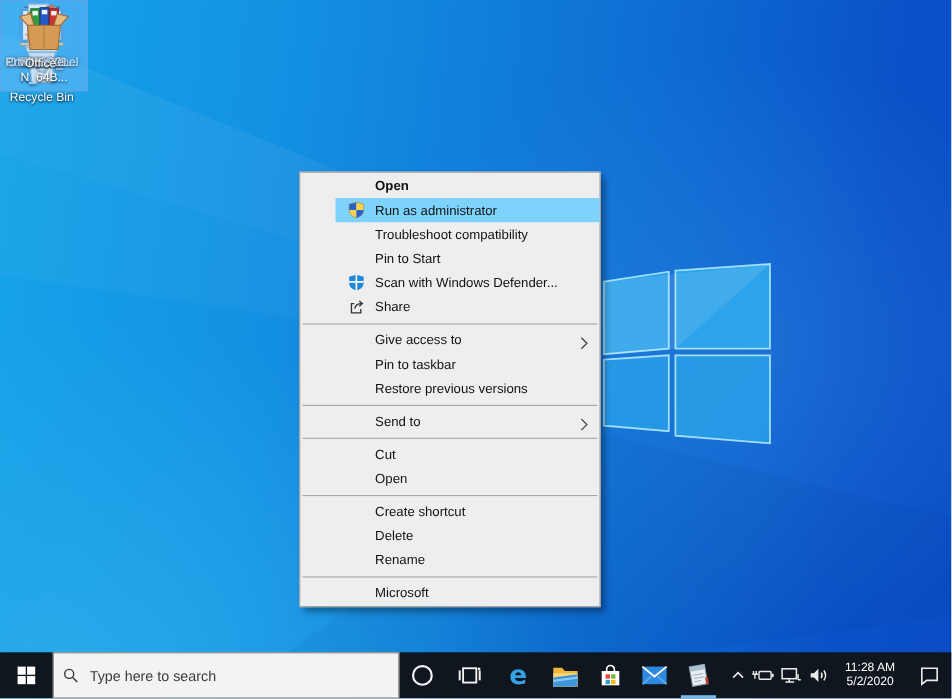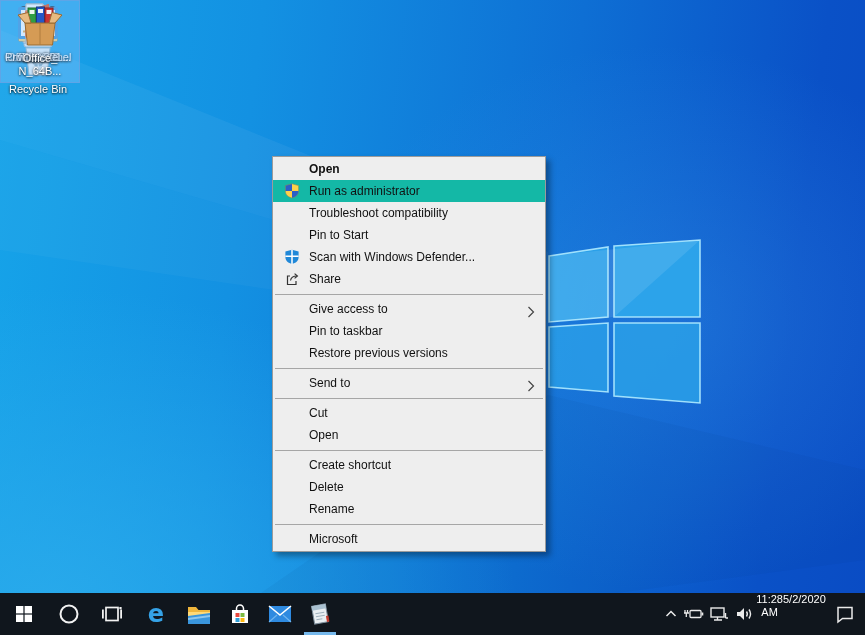--- a/index.html
+++ b/index.html
@@ -23,40 +23,40 @@
   #cell-edge{left:0;top:194;}    #cell-cp{left:76;top:194;}
   #cell-o2019{left:0;top:289;}   #cell-pp{left:76;top:289;}
   #cell-setup{left:0;top:392;}   #cell-mj{left:0;top:492;}
   #cell-sel{left:231;top:100;width:78px;background:rgba(136,198,255,.38);
     border:1px solid rgba(96,164,230,.95);padding-bottom:4px;}
 
   
   #ctxmenu{position:absolute;left:272px;top:156px;width:272px;background:#eeeeee;
     border:1px solid #9b9b9b;box-shadow:4px 4px 6px rgba(0,0,0,.35);z-index:50;
     padding:1px 0;font-size:12px;color:#111;}
-  .mi{height:22px;line-height:22px;position:relative;padding-left:36px;white-space:nowrap;}
+  .mi{height:22px;line-height:22px;position:relative;padding-left:36px;white-space:nowrap;margin-left:32px;}
   .mi.bold{font-weight:bold;}
-  .mi.hl{background:#14b8a6;}
+  .mi.hl{background:#7dd3fc;}
   .mi .mico{position:absolute;left:11px;top:3px;width:16px;height:16px;}
   .mi .sub{position:absolute;right:8px;top:5px;width:12px;height:12px;}
   .msep{height:0;border-top:1px solid #a6a6a6;margin:3.5px 2px;}
 
   
   #taskbar{position:absolute;left:0;top:593px;width:865px;height:42px;background:#10161d;
     display:flex;align-items:stretch;z-index:60;}
   .tb-btn{display:flex;align-items:center;justify-content:center;position:relative;flex:0 0 auto;}
   #startbtn{width:48px;}
   #searchbox{flex:0 0 315px;background:#f3f3f3;border:1px solid #8b8b8b;display:flex;
     align-items:center;box-sizing:border-box;padding:0 8px;}
   #searchbox input{border:none;outline:none;background:transparent;font-size:13px;color:#3a3a3a;
     width:100%;margin-left:8px;font-family:"Liberation Sans",sans-serif;}
   #searchbox input::placeholder{color:#3a3a3a;opacity:1;}
   .runline{position:absolute;left:4px;right:4px;bottom:0;height:3px;background:#76b9ed;}
   #tray{margin-left:auto;display:flex;align-items:stretch;}
-  #clock{display:flex;flex-direction:row;justify-content:center;color:#fff;font-size:11px;
+  #clock{display:flex;flex-direction:column;justify-content:center;color:#fff;font-size:11px;
     line-height:13px;text-align:center;width:68px;}
 </style>
 </head>
 <body>
 
 <div id="stage">
 
   <div id="wallpaper">
     <svg width="865" height="635" viewBox="0 0 865 635">
       <polygon points="0,30 548,252 548,300 0,140" fill="#ffffff" opacity="0.05"></polygon>
@@ -289,20 +289,27 @@
 
     <div class="tb-btn" id="startbtn">
       <svg width="18" height="18" viewBox="0 0 18 18">
         <rect x="1" y="1" width="7.4" height="7.4" fill="#fff"></rect>
           <rect x="9.6" y="1" width="7.4" height="7.4" fill="#fff"></rect>
         <rect x="1" y="9.6" width="7.4" height="7.4" fill="#fff"></rect>
           <rect x="9.6" y="9.6" width="7.4" height="7.4" fill="#fff"></rect>
       </svg>
     </div>
 
+    <div id="searchbox">
+      <svg width="16" height="16" viewBox="0 0 16 16" fill="none" stroke="#333" stroke-width="1.4">
+        <circle cx="6.5" cy="6.5" r="4.5"></circle>
+          <path d="M10 10 L14.5 14.5"></path>
+      </svg>
+      <input type="text" placeholder="Type here to search" style="">
+    </div>
 
     <div class="tb-btn" style="width:42px">
       <svg width="24" height="24" viewBox="0 0 24 24">
         <circle cx="12" cy="12" r="8.5" fill="none" stroke="#f2f2f2" stroke-width="2"></circle>
       </svg>
     </div>
 
     <div class="tb-btn" style="width:44px">
       <svg width="24" height="24" viewBox="0 0 24 24">
         <rect x="6" y="5.5" width="12" height="13" fill="none" stroke="#f2f2f2" stroke-width="1.7"></rect>

